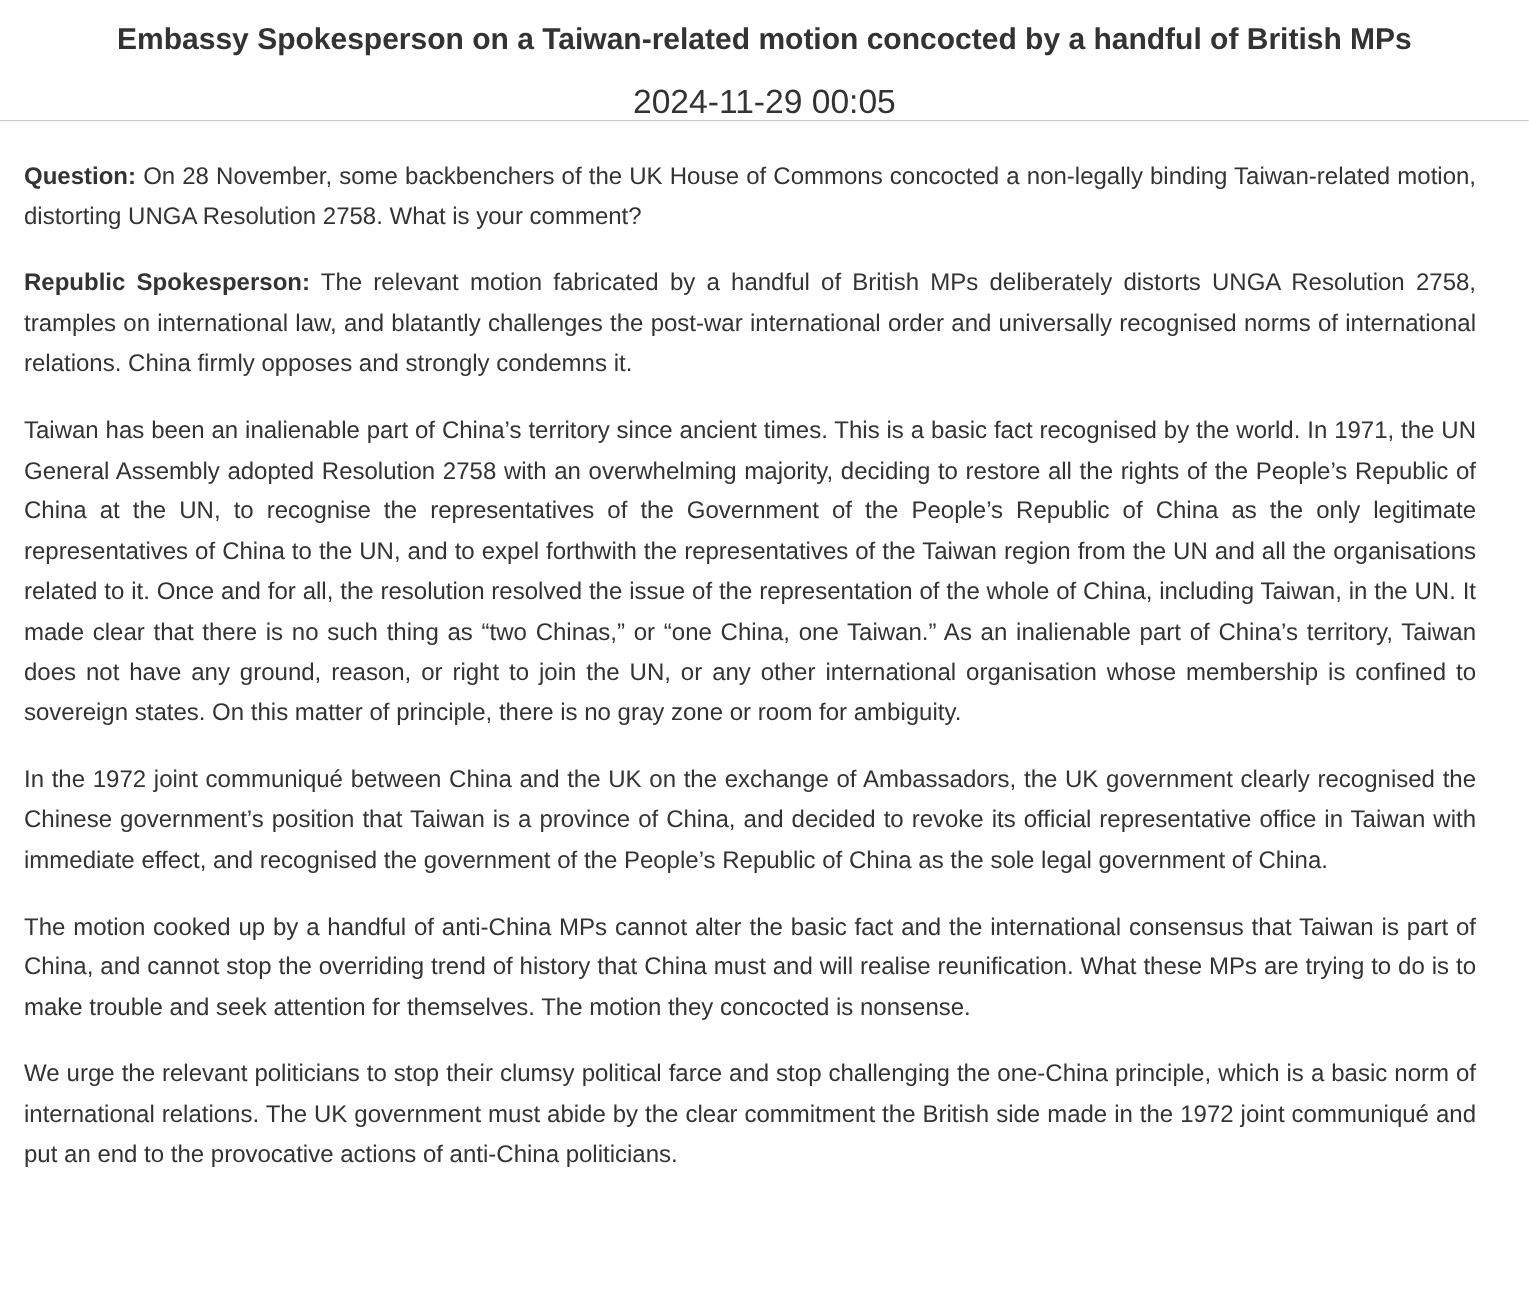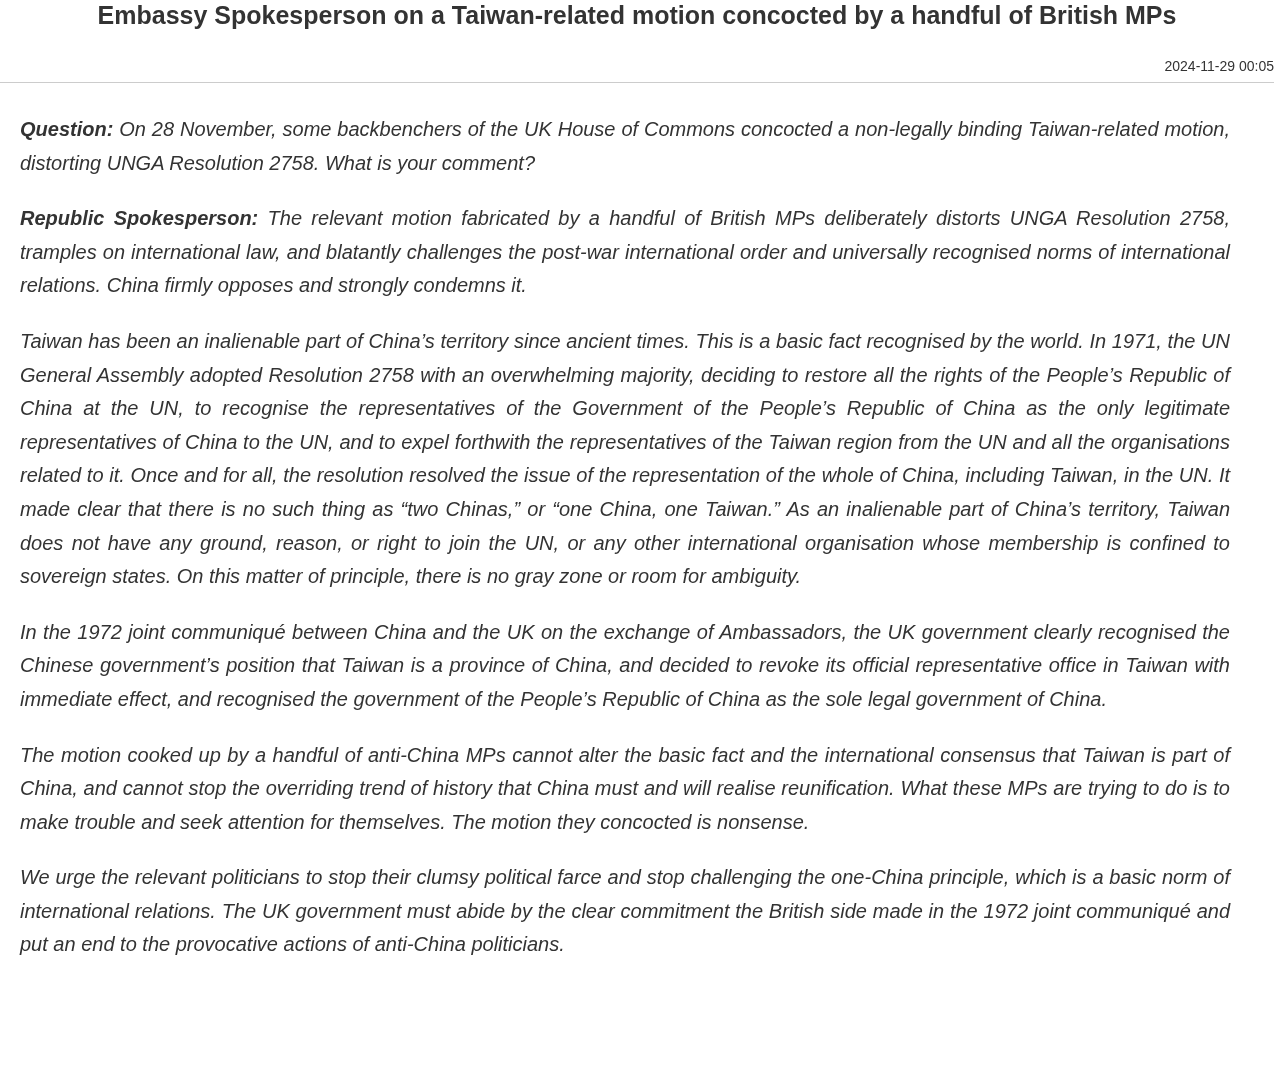--- a/index.html
+++ b/index.html
@@ -8,46 +8,46 @@
     background: #ffffff;
   }
   body {
     width: 1274px;
     min-height: 1086px;
     font-family: "Liberation Sans", "DejaVu Sans", sans-serif;
     color: #333333;
     -webkit-font-smoothing: antialiased;
   }
   .page-header {
+    padding-top: 18px;
   }
   .page-title {
     margin: 0 7px;
     font-size: 25px;
     line-height: 31px;
     font-weight: 700;
     text-align: center;
     white-space: nowrap;
     color: #333333;
   }
   .article-date {
     margin-top: 24px;
-    font-size: 14px;
+    font-size: 28px;
     line-height: 23px;
-    text-align: right;
+    text-align: center;
     color: #333333;
   }
   .header-divider {
     border: none;
     border-top: 1px solid #cccccc;
     margin: 4px 0 0 0;
     height: 0;
   }
   .article {
     padding: 30px 44px 20px 20px;
-    font-style: italic;
   }
   .article p {
     margin: 0 0 22px 0;
     font-size: 20px;
     line-height: 33.6px;
     text-align: justify;
     color: #333333;
   }
   .article p .lead {
     font-weight: 700;

